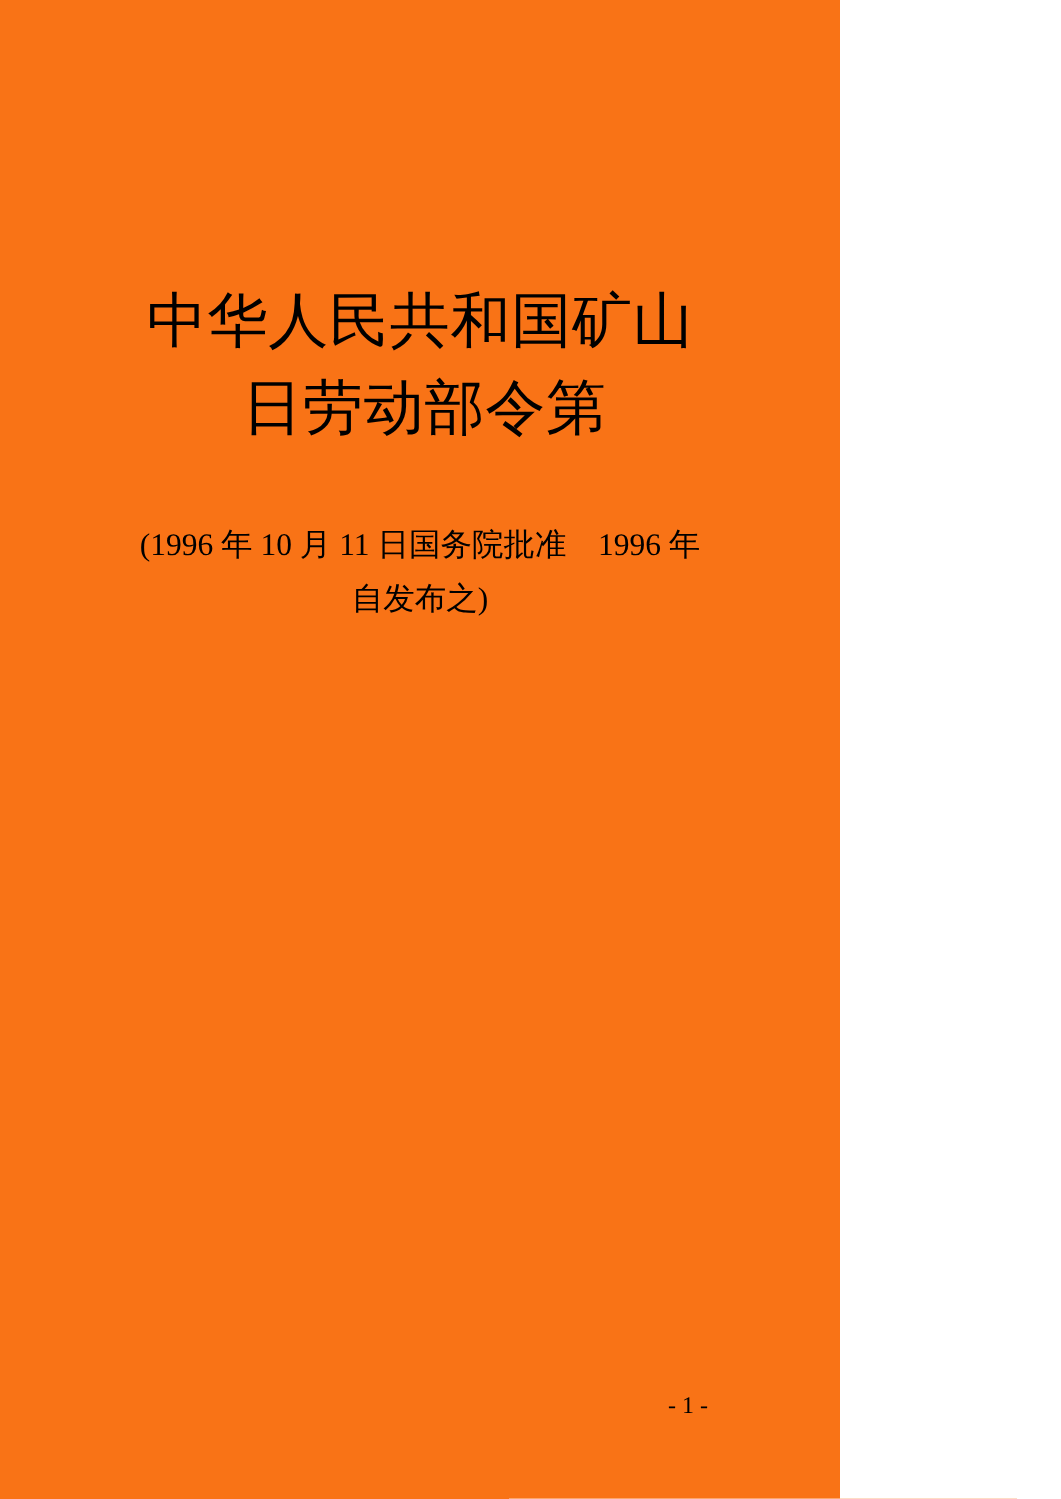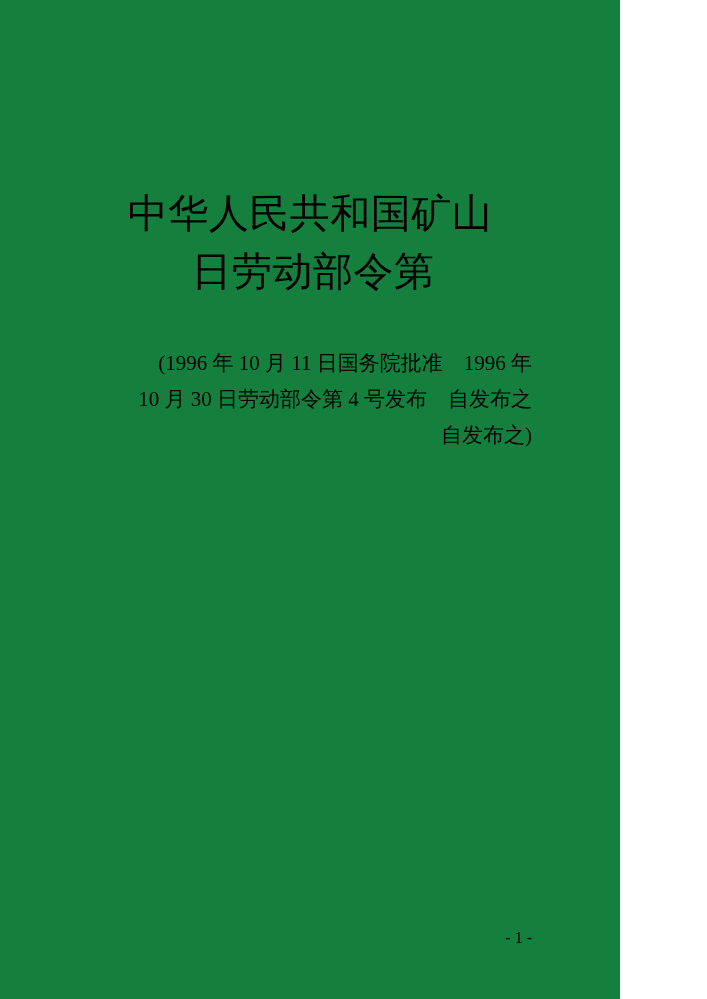--- a/index.html
+++ b/index.html
@@ -12,23 +12,23 @@
     height: 999px;
     font-family: "Liberation Serif", "DejaVu Serif", serif;
     color: #000000;
     position: relative;
     overflow: hidden;
   }
   .page {
     position: absolute;
     top: 0;
     left: 0;
-    width: 620px;
+    width: 560px;
     height: 999px;
-    background: #15803d;
+    background: #f97316;
     box-sizing: border-box;
   }
   .content {
     position: absolute;
     left: 88px;
     right: 88px;
     top: 185px;
   }
   .doc-title {
     text-align: center;
@@ -41,21 +41,21 @@
   }
   .doc-title .title-line {
     display: block;
     white-space: nowrap;
   }
   .title-line-2 {
     padding-left: 6px;
   }
   .doc-subtitle {
     margin-top: 44px;
-    text-align: right;
+    text-align: center;
     font-size: 21px;
     line-height: 1.72;
     font-family: "Liberation Serif", "DejaVu Serif", serif;
   }
   .doc-subtitle .sub-line {
     display: block;
   }
   .page-number {
     position: absolute;
     right: 88px;
@@ -72,21 +72,20 @@
 
   <div class="content">
 
     <h1 class="doc-title">
       <span class="title-line title-line-1">中华人民共和国矿山</span>
       <span class="title-line title-line-2">日劳动部令第</span>
     </h1>
 
     <div class="doc-subtitle">
       <span class="sub-line">(1996 年 10 月 11 日国务院批准　1996 年</span>
-      <span class="sub-line">10 月 30 日劳动部令第 4 号发布　自发布之</span>
       <span class="sub-line">自发布之)</span>
     </div>
 
   </div>
 
   <div class="page-number">- 1 -</div>
 
 </div>
 
 </body></html>

